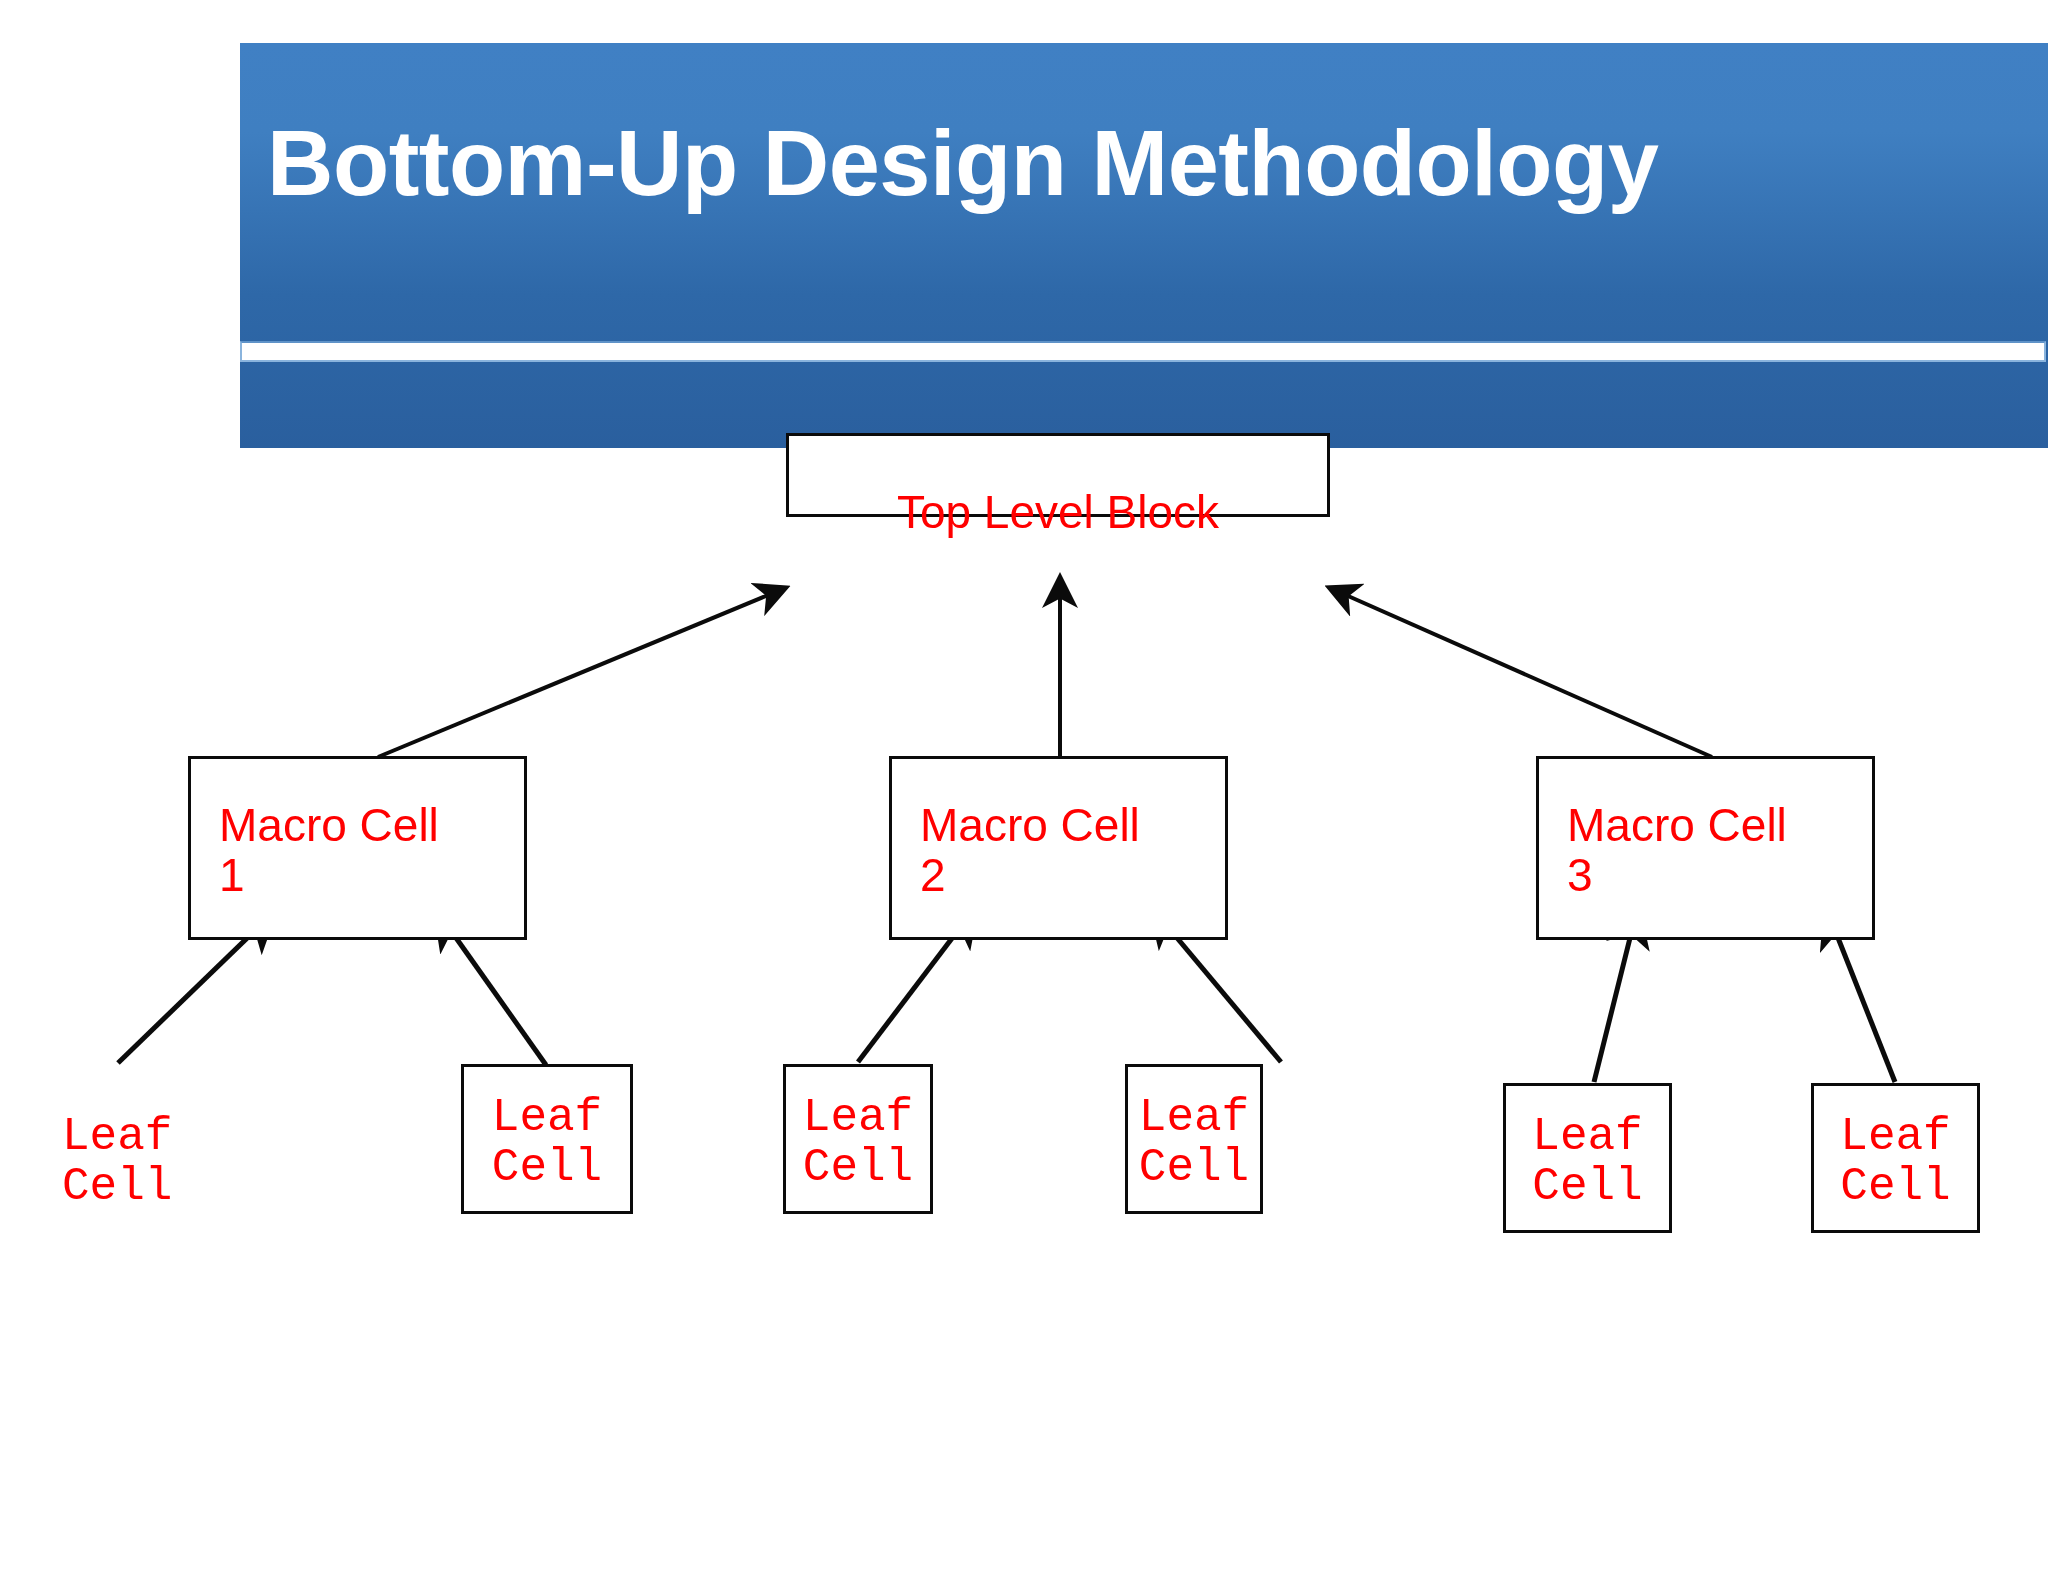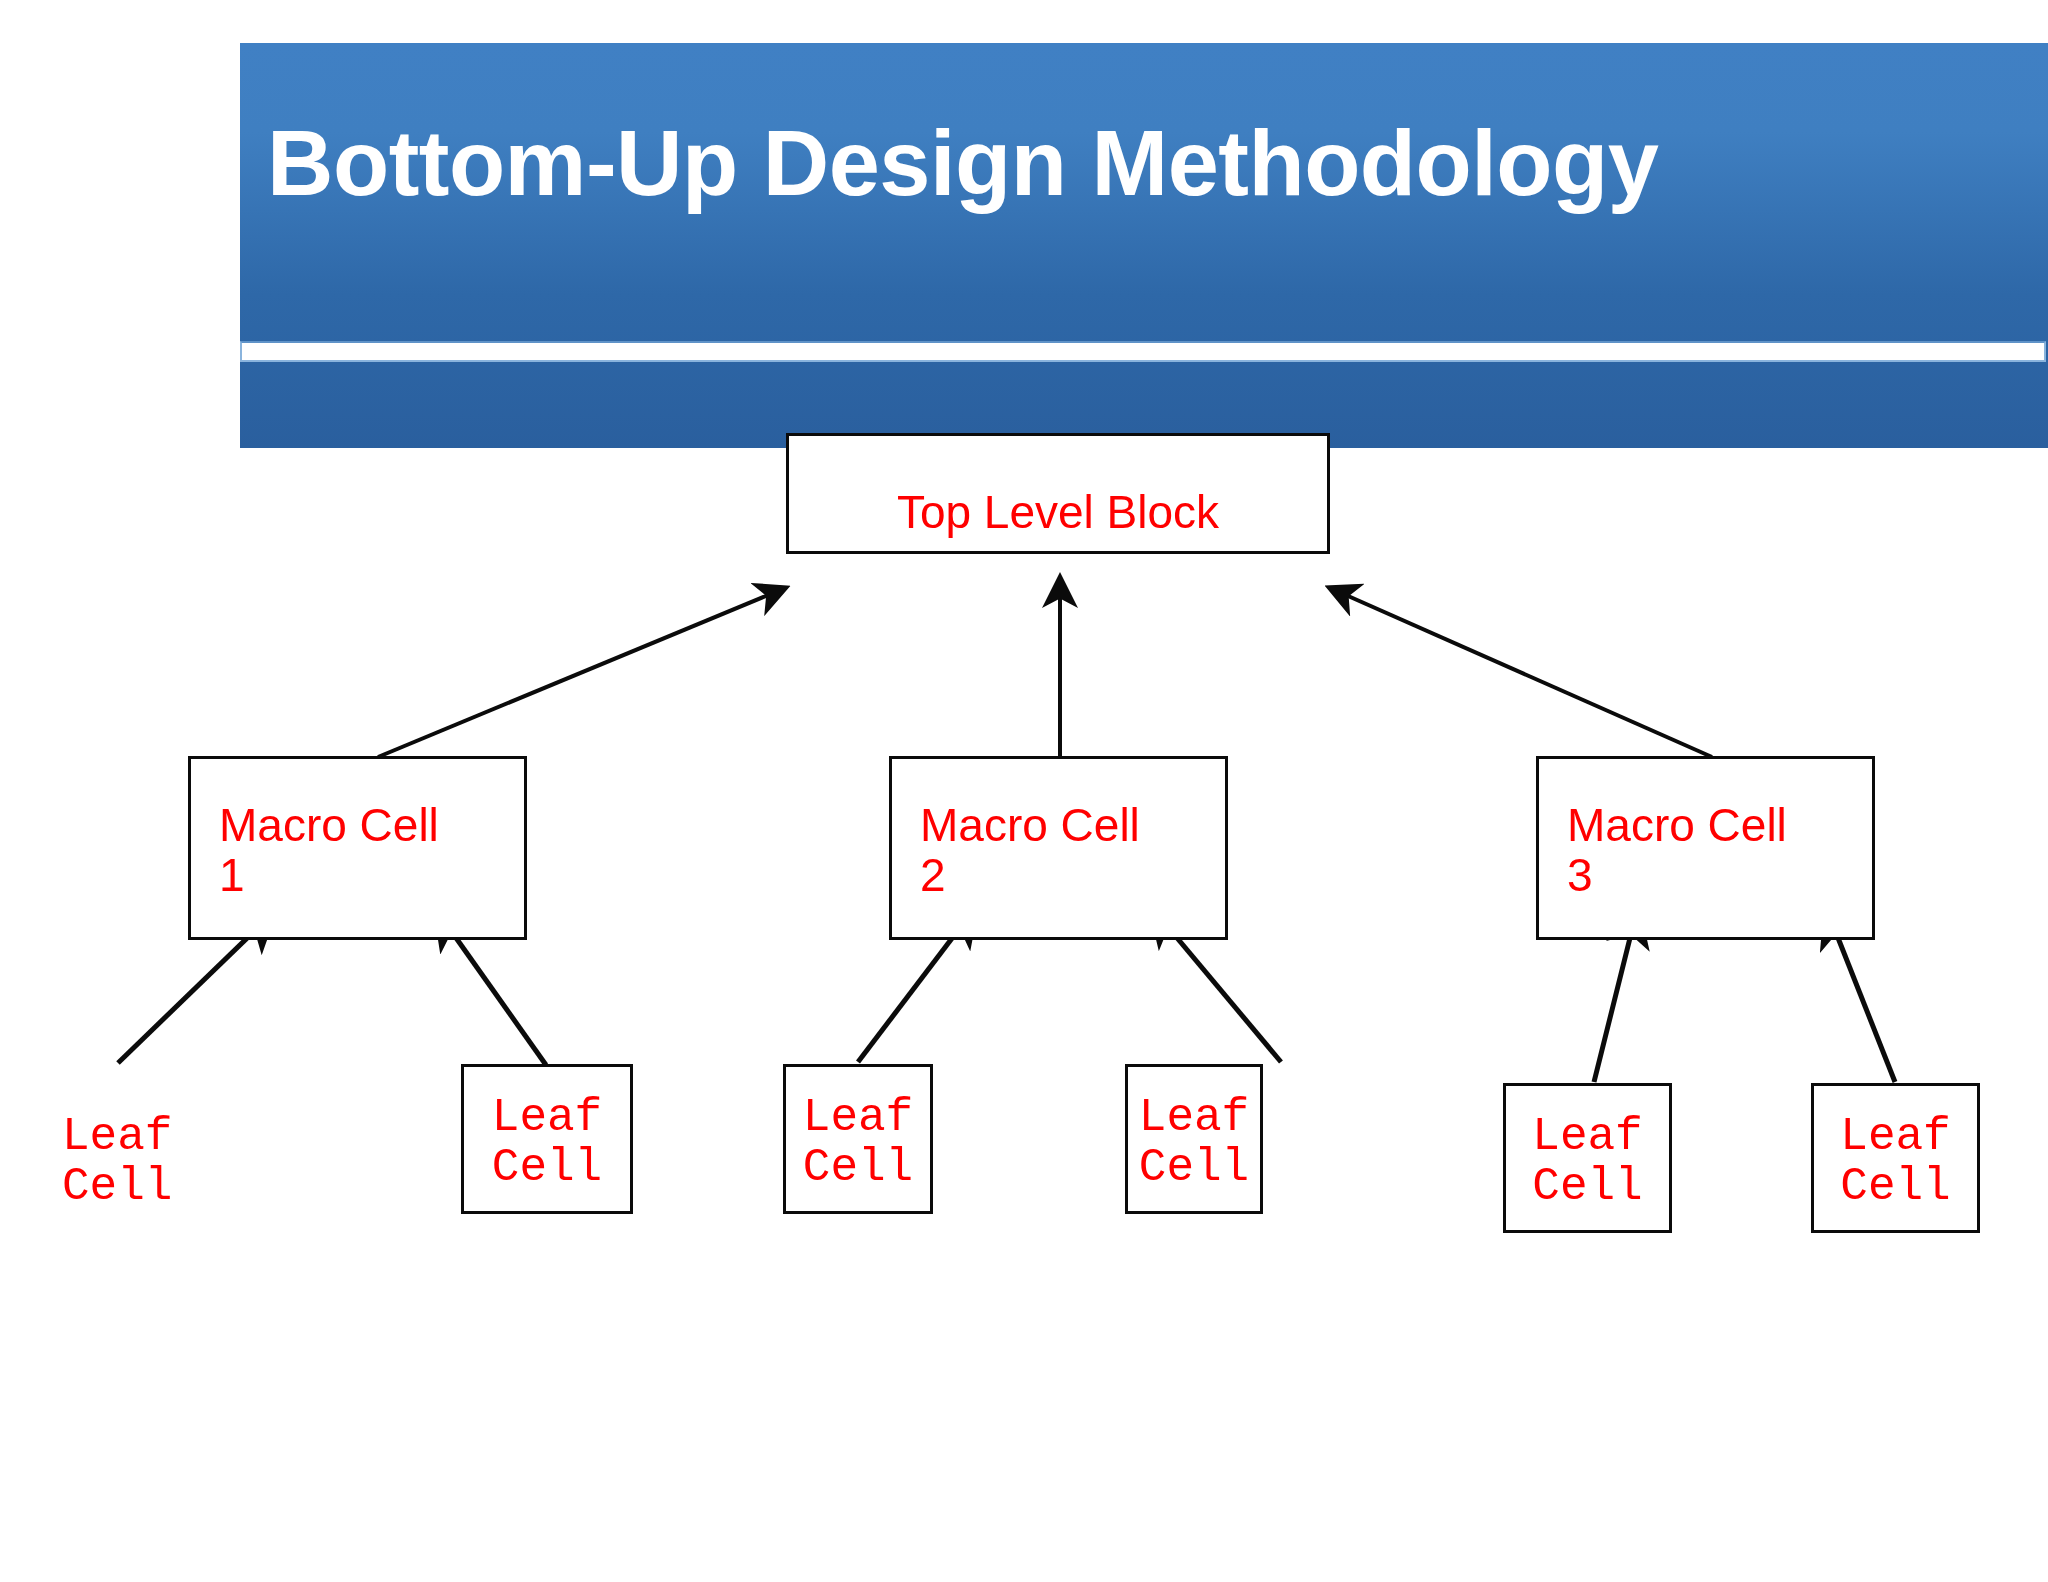--- a/index.html
+++ b/index.html
@@ -72,21 +72,21 @@
   }
   .node-label {
     color: #ff0000;
     font-size: 46px;
     line-height: 1.08;
   }
 
   
   #node-top {
     left: 786px; top: 433px;
-    width: 544px; height: 121px;
+    width: 544px; height: 84px;
   }
   #node-top .node-label {
     position: absolute;
     left: 0; top: 52px;
     width: 100%;
     text-align: center;
   }
 
   
   .macro {

